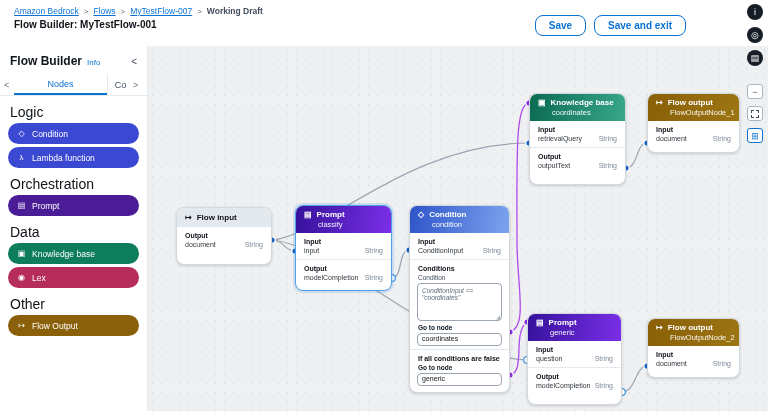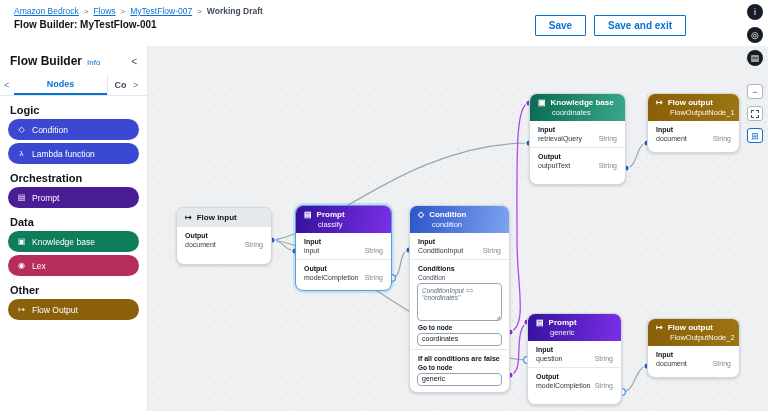--- a/index.html
+++ b/index.html
@@ -7,21 +7,21 @@
     font-family:"Liberation Sans", sans-serif; background:#fff; color:#0f141a; }
 
   
   .topbar { position:absolute; left:0; top:0; width:764px; height:46px; background:#fff; z-index:5; }
   .breadcrumb { position:absolute; left:14px; top:6px; font-size:8.5px; display:flex; gap:5px; align-items:center; }
   .breadcrumb a { color:#0972d3; text-decoration:underline; cursor:pointer; }
   .crumb-sep { color:#5f6b7a; font-size:8px; }
   .crumb-current { color:#414d5c; font-weight:bold; }
   .page-title { position:absolute; left:14px; top:19px; font-size:10px; font-weight:bold;text-align:right; }
   .top-actions { position:absolute; right:78px; top:15px; display:flex; gap:8px; }
-  .btn { border:1.6px solid #0972d3; color:#0972d3; background:#fff; border-radius:1px;
+  .btn { border:1.6px solid #0972d3; color:#0972d3; background:#fff; border-radius:8px;
          font-size:10px; font-weight:bold; padding:4px 13px; cursor:pointer; white-space:nowrap; }
 
   
   .rail { position:absolute; right:5px; top:4px; z-index:9; display:flex; flex-direction:column; align-items:center; gap:7px; }
   .rail-circle { width:16px; height:16px; border-radius:50%; background:#161d26; color:#fff;
                  font-size:9px; display:flex; align-items:center; justify-content:center; cursor:pointer; }
   .rail-gap { height:4px; }
   .rail-btn { width:16px; height:15px; background:#fff; border:1px solid #aab7c2; border-radius:3px;
               display:flex; align-items:center; justify-content:center; font-size:9px; color:#414d5c; cursor:pointer; }
   .rail-btn.active { border:1.6px solid #0972d3; color:#0972d3; }
@@ -29,24 +29,24 @@
 
   
   .sidebar { position:absolute; left:0; top:46px; width:148px; height:365px; background:#fff;
              border-right:1px solid #e3e8ec; z-index:4; }
   .sb-head { display:flex; align-items:baseline; padding:8px 10px 6px 10px; }
   .sb-title { font-size:12px; font-weight:bold; }
   .sb-info { font-size:8px; color:#0972d3; margin-left:5px; cursor:pointer; }
   .sb-collapse { margin-left:auto; color:#414d5c; font-size:10px; cursor:pointer; }
   .tabs { display:flex; align-items:center; border-bottom:1px solid #e3e8ec; height:22px; padding:0 4px; }
   .tab-arrow { color:#6b7785; font-size:9px; width:10px; cursor:pointer; }
-  .tab { flex:1; text-align:right; font-size:9px; font-weight:bold; color:#0972d3; height:100%;
+  .tab { flex:1; text-align:right; font-size:9px; font-weight:normal; color:#0972d3; height:100%;
          display:flex; align-items:center; justify-content:center; border-bottom:2.5px solid #0972d3; cursor:pointer; }
   .tab.inactive { color:#414d5c; border-bottom:none; flex:0 0 26px; border-left:1px solid #e3e8ec; }
-  .sb-section { font-size:11px; font-weight:bold; margin:8px 10px 3px 10px; }
+  .sb-section { font-size:14px; font-weight:normal; margin:8px 10px 3px 10px; }
   .pill { margin:3px 8px; height:21px; border-radius:11px; color:#fff; font-size:8.5px;
           display:flex; align-items:center; gap:6px; padding:0 9px; cursor:grab; }
   .pill .picon { font-size:8px; width:9px; text-align:center; }
 
   
   .canvas { position:absolute; left:148px; top:46px; width:620px; height:365px;
             background:#eef0f2;
             background-image:radial-gradient(#ccd2d7 0.8px, transparent 0.9px);
             background-size:9px 9px; overflow:hidden; }
   svg.edges { position:absolute; left:0; top:0; pointer-events:none; }

